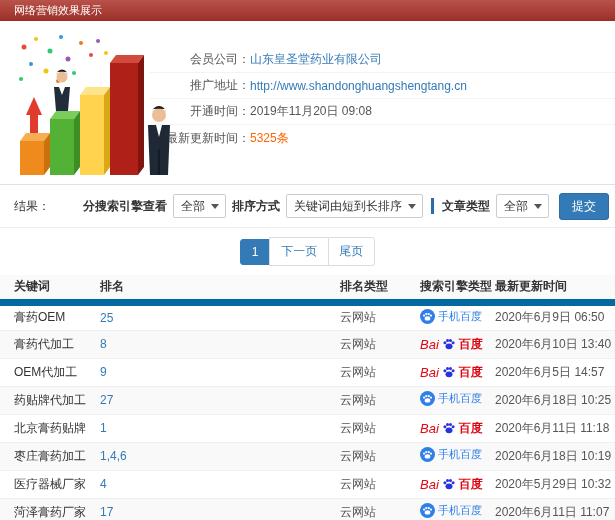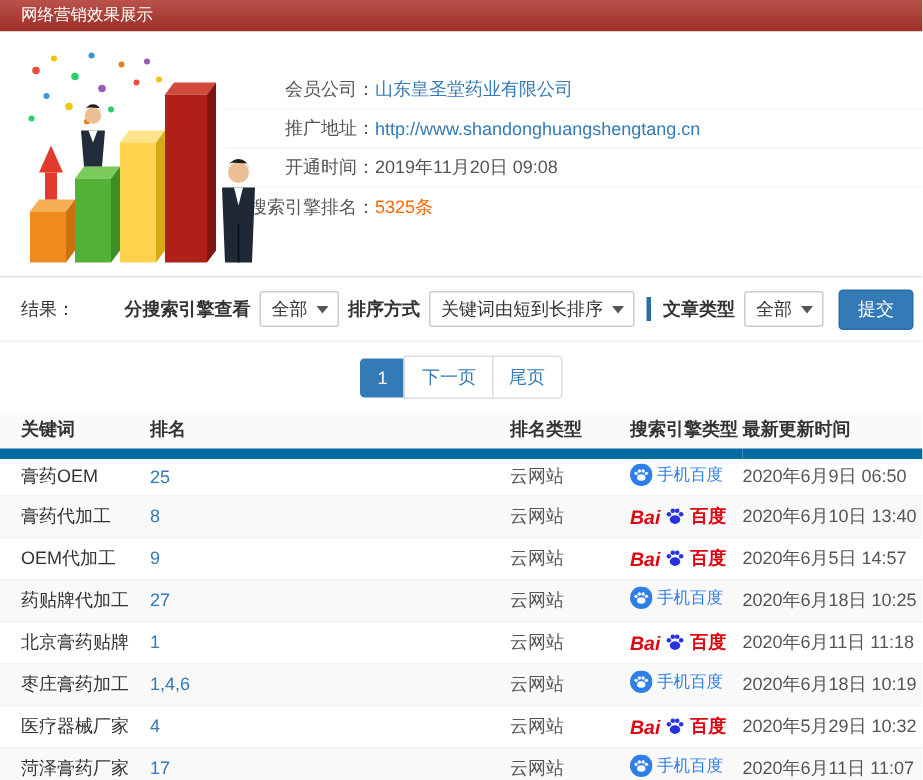--- a/index.html
+++ b/index.html
@@ -50,21 +50,21 @@
     border-bottom:7px solid #0369a1; height:27px; font-size:12px; }
   td { height:28px; border-bottom:1px solid #f0f0f0; font-size:12px; color:#555; overflow:hidden; white-space:nowrap; }
   tbody tr:nth-child(even) { background:#f9f9f9; }
   .c1 { padding-left:14px; color:#333; }
   th.c1, th.c2 { padding-left:14px; }
   td.c2 { padding-left:14px; }
   .rank-link { color:#337ab7; text-decoration:none; cursor:pointer;margin-top:12px; }
   .engine { display:inline-flex; align-items:center; gap:3px; }
   .engine svg { display:block; }
   .engine-label-mobile { color:#2f7fe8; font-size:11px; }
-  .bai { color:#de0612; font-weight:bold; font-style:italic; font-size:13px; }
+  .bai { color:#de0612; font-weight:normal; font-style:italic; font-size:13px; }
   .du { color:#de0612; font-weight:bold; font-size:12px; }
 </style>
 </head>
 <body>
 
 <div class="topbar">
   <span>网络营销效果展示</span>
 </div>
 
 <div class="info-section">
@@ -132,21 +132,21 @@
     </div>
     <div class="info-row">
       <span class="info-label">推广地址：</span>
       <a class="info-link">http://www.shandonghuangshengtang.cn</a>
     </div>
     <div class="info-row">
       <span class="info-label">开通时间：</span>
       <span class="info-text">2019年11月20日 09:08</span>
     </div>
     <div class="info-row">
-      <span class="info-label">搜索引擎排名：</span>
+      <span class="info-label">最新更新时间：</span>
       <span class="info-highlight">5325条</span>
     </div>
   </div>
 </div>
 
 <div class="filter-bar">
   <span class="results-label">结果：</span>
   <div class="filter-group">
     <span class="filter-label">分搜索引擎查看</span>
     <div class="select">

